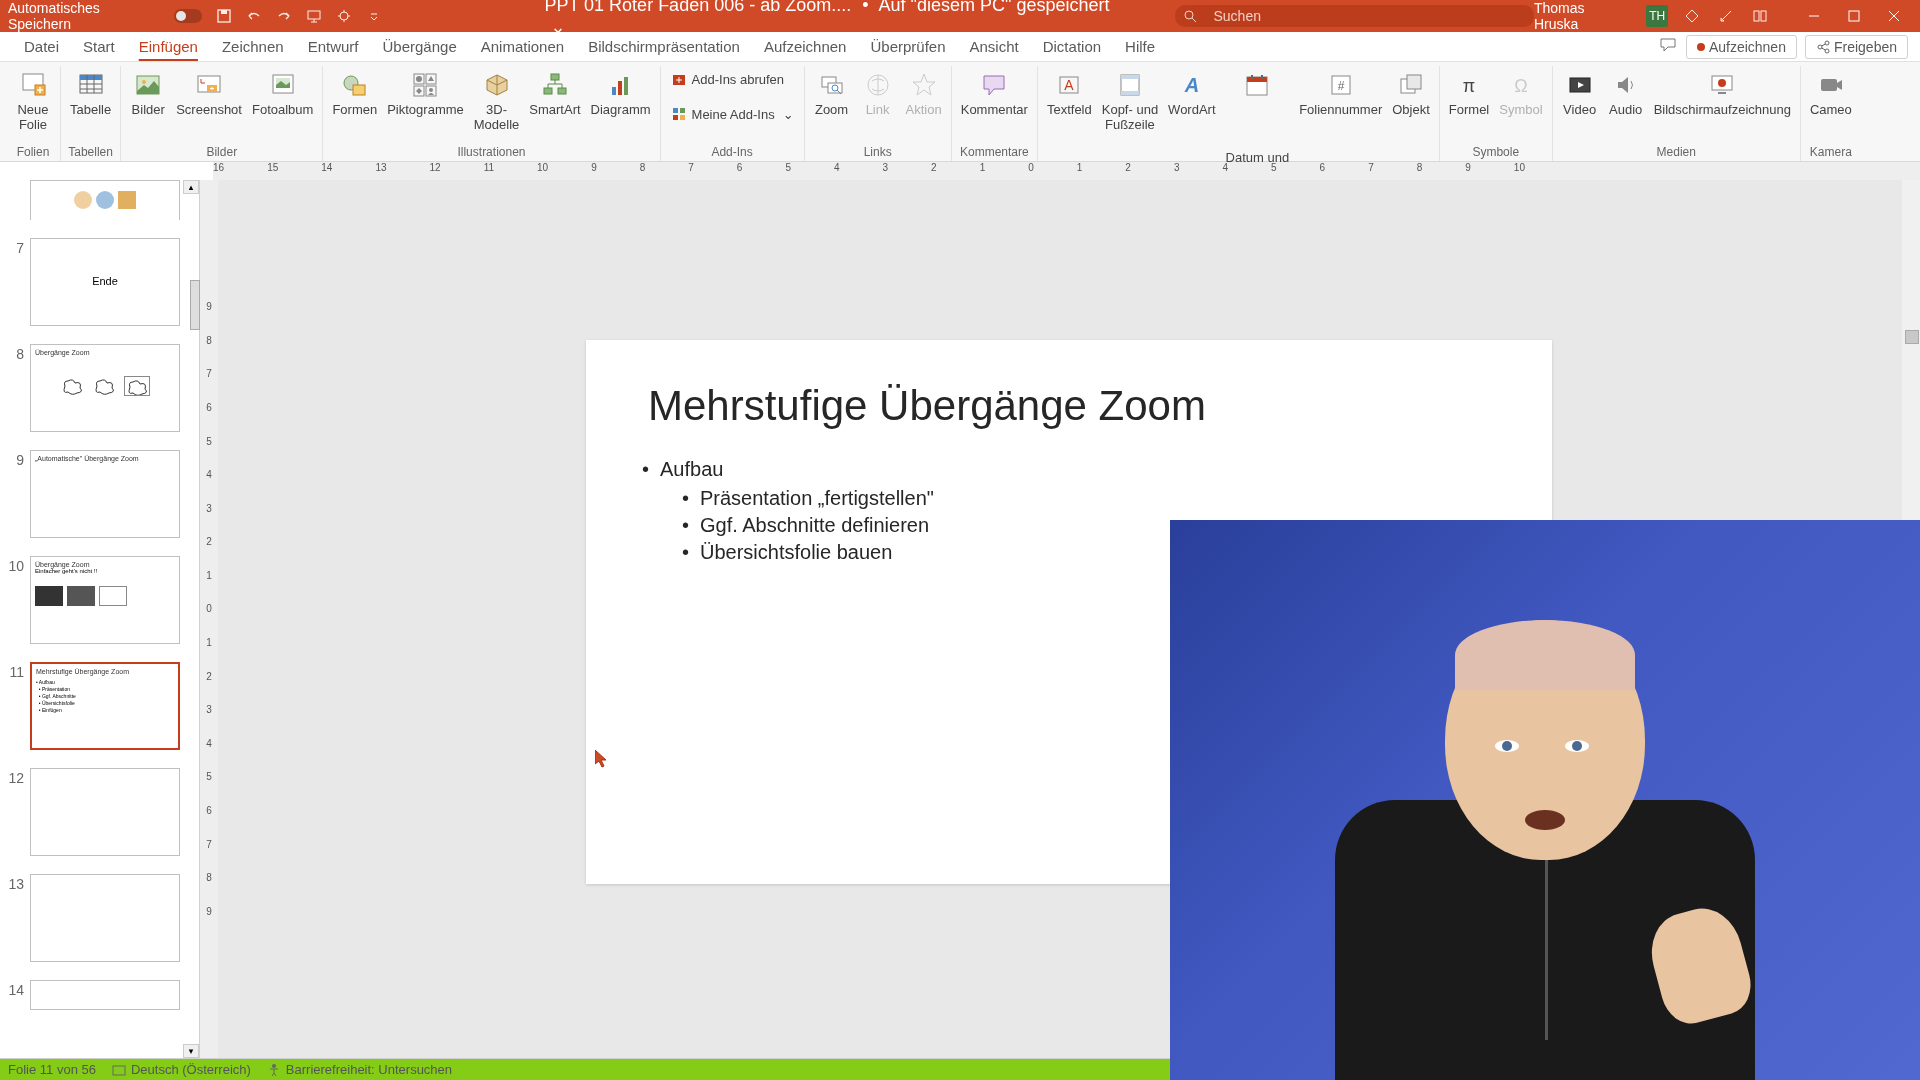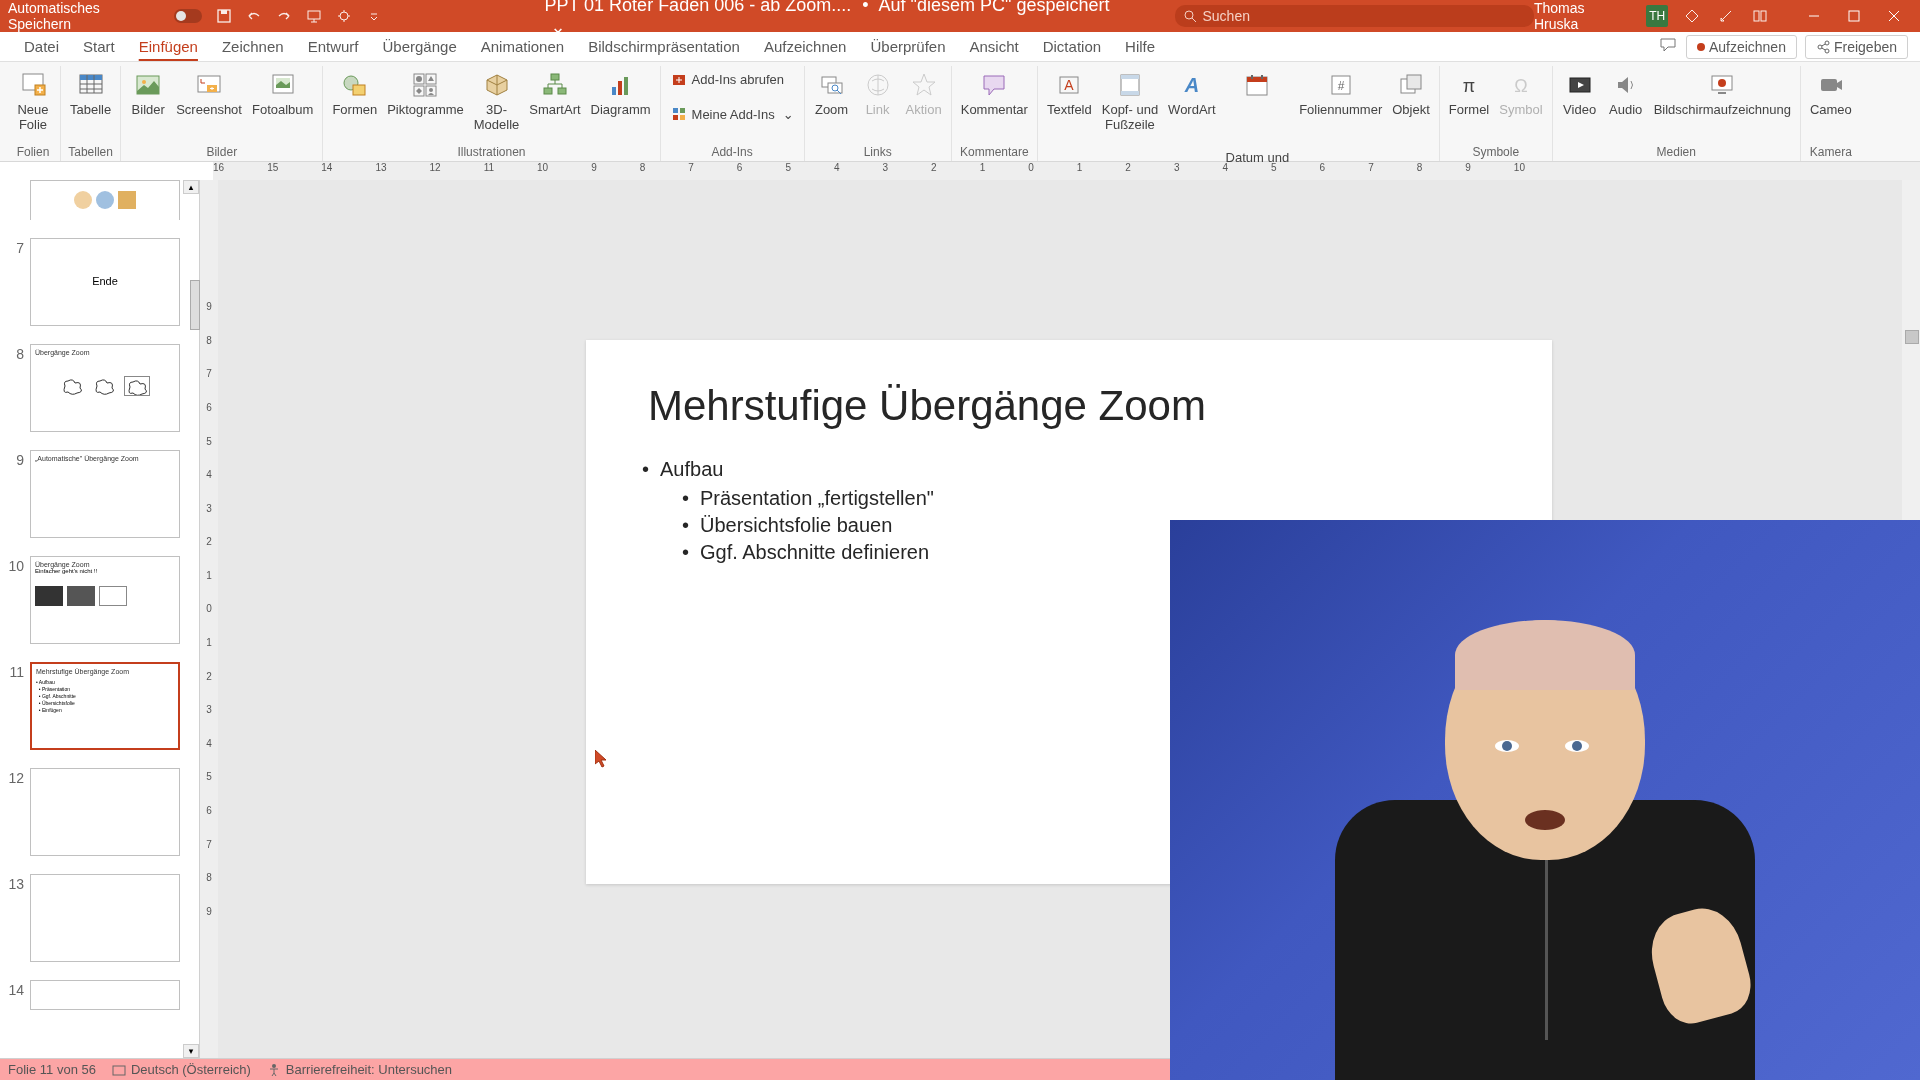--- a/index.html
+++ b/index.html
@@ -6,21 +6,21 @@
     body { width: 1920px; height: 1080px; overflow: hidden; background: #fff; }
 
     
     .title-bar { height: 32px; background: #d04a27; display: flex; align-items: center; color: #fff; font-size: 14px; padding: 0 8px; }
     .autosave-group { display: flex; align-items: center; gap: 8px; }
     .toggle { width: 28px; height: 14px; background: #a53a1e; border-radius: 7px; position: relative; }
     .toggle::after { content: ""; position: absolute; width: 10px; height: 10px; background: #e5e5e5; border-radius: 50%; top: 2px; left: 2px; }
     .qat { display: flex; gap: 10px; margin-left: 12px; }
     .qat-btn { width: 20px; height: 20px; display: flex; align-items: center; justify-content: center; opacity: 0.9; }
     .doc-title { margin-left: 160px; font-size: 18px; }
-    .search-box { margin-left: 40px; background: #bb3d1c; height: 22px; width: 360px; display: flex; align-items: center; padding: 0 8px; color: #f5d0c4; font-size: 14px; gap: 6px; border-radius: 10px; }
+    .search-box { margin-left: 40px; background: #bb3d1c; height: 22px; width: 360px; display: flex; align-items: center; padding: 0 8px; color: #f5d0c4; font-size: 14px; gap: 17px; border-radius: 10px; }
     .user-area { margin-left: auto; display: flex; align-items: center; gap: 14px; }
     .user-badge { background: #3a7840; width: 22px; height: 22px; border-radius: 2px; display: flex; align-items: center; justify-content: center; font-size: 12px; }
     .win-btns { display: flex; gap: 4px; margin-left: 12px; }
     .win-btn { width: 36px; height: 24px; display: flex; align-items: center; justify-content: center; }
 
     
     .ribbon-tabs { height: 30px; background: #fff; display: flex; align-items: center; font-size: 15px; color: #5a5a5a; padding: 0 12px; border-bottom: 1px solid #e0e0e0; }
     .tab { padding: 0 12px; height: 16px; display: flex; align-items: center; cursor: pointer; }
     .tab.active { color: #c43e1c; position: relative; font-weight: 400; text-decoration: underline; text-underline-offset: 7px; text-decoration-thickness: 2px; }
     .right-tabs { margin-left: auto; display: flex; gap: 8px; }
@@ -82,21 +82,21 @@
     .head::before { content: ""; position: absolute; top: 0; left: 10px; right: 10px; height: 70px; background: #e0beb0; border-radius: 50% 50% 0 0; }
     .eye-l, .eye-r { position: absolute; width: 24px; height: 12px; background: #fff; border-radius: 50%; top: 120px; }
     .eye-l { left: 50px; } .eye-r { left: 120px; }
     .eye-l::after, .eye-r::after { content: ""; position: absolute; width: 10px; height: 10px; background: #4a6890; border-radius: 50%; top: 1px; left: 7px; }
     .mouth { position: absolute; width: 40px; height: 20px; background: #6a3020; border-radius: 50%; top: 190px; left: 80px; }
     .body { width: 420px; height: 280px; background: #1a1a1a; border-radius: 60px 60px 0 0; position: absolute; bottom: 0; left: 30px; }
     .zipper { position: absolute; left: 210px; top: 40px; width: 3px; height: 200px; background: #555; }
     .hand { position: absolute; right: 40px; bottom: 60px; width: 90px; height: 110px; background: #e8c4a0; border-radius: 40% 40% 30% 30%; transform: rotate(-15deg); }
 
     
-    .status-bar { height: 22px; background: #fca5a5; border-top: 1px solid #d0d0d0; display: flex; align-items: center; font-size: 13px; color: #555; padding: 0 8px; gap: 16px; }
+    .status-bar { height: 22px; background: #84cc16; border-top: 1px solid #d0d0d0; display: flex; align-items: center; font-size: 13px; color: #555; padding: 0 8px; gap: 16px; }
     .status-item { display: flex; align-items: center; gap: 5px; }
 
     svg { display: block; }
   </style>
 </head>
 <body>
 
 <div class="title-bar">
   <div class="autosave-group">
     <span>Automatisches Speichern</span>
@@ -696,22 +696,22 @@
       <span>7</span>
       <span>8</span>
       <span>9</span>
     </div>
 
   <div class="canvas-area">
     <div class="slide">
       <div class="slide-title">Mehrstufige Übergänge Zoom</div>
       <div class="bullet-l1">Aufbau</div>
       <div class="bullet-l2">Präsentation „fertigstellen"</div>
+      <div class="bullet-l2">Ggf. Abschnitte definieren</div>
       <div class="bullet-l2">Übersichtsfolie bauen</div>
-      <div class="bullet-l2">Ggf. Abschnitte definieren</div>
     </div>
     <div class="scrollbar-v">
         <div class="scroll-thumb-v"></div>
       </div>
   </div>
 
   <div class="cursor">
     <svg width="12" height="18">
         <polygon points="0,0 0,14 4,11 7,17 9,16 6,10 11,10"></polygon>
       </svg>

